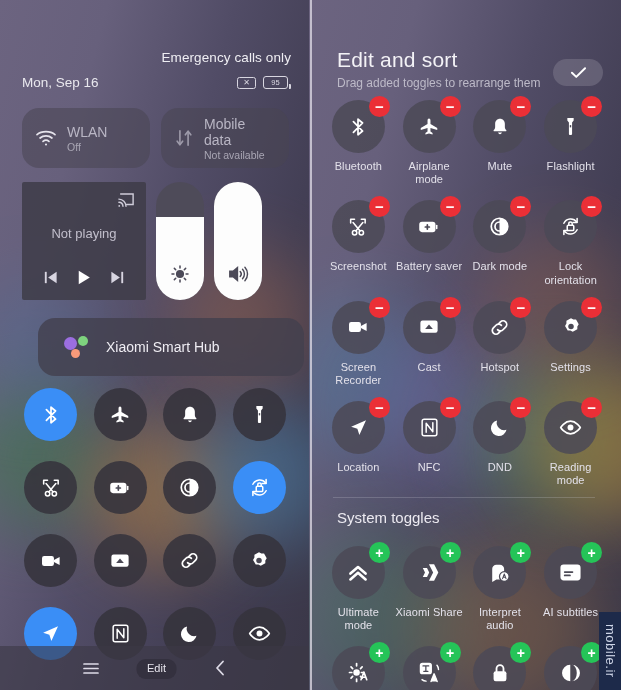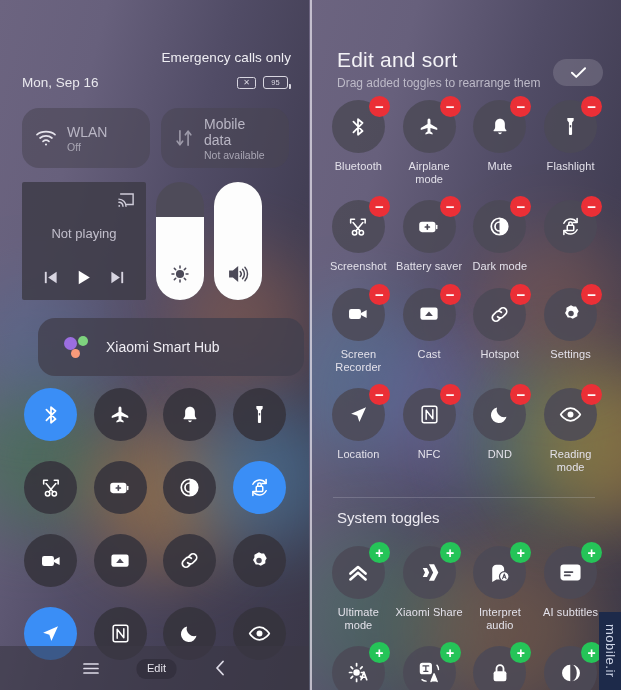--- a/index.html
+++ b/index.html
@@ -586,20 +586,21 @@
                 <path d="M5.1 8.6 A8 8 0 0 1 18.6 7.4"></path>
                 <path d="M18.9 3.6 V7.8 H14.7"></path>
                 <path d="M18.9 15.4 A8 8 0 0 1 5.4 16.6"></path>
                 <path d="M5.1 20.4 V16.2 H9.3"></path>
                 <rect x="8.6" y="10.6" width="6.8" height="5.6" rx="1.2"></rect>
                 <path d="M10.2 10.6 V9.1 a1.8 1.8 0 0 1 3.6 0 v1.5"></path>
               </svg>
             </span>
             <span class="badge minus">−</span>
           </div>
+          <div class="cell-lb">Lock orientation</div>
         </div>
         <div class="cell">
           <div class="cell-ic">
             <span>
               <svg width="22" height="22" viewBox="0 0 24 24" fill="#fff" stroke="none" stroke-width="1.8" stroke-linecap="round" stroke-linejoin="round">
                 <rect x="2.2" y="6.6" width="13" height="10.8" rx="2.4"></rect>
                 <path d="M15.2 11 L21.4 7.6 v8.8 L15.2 13 z"></path>
               </svg>
             </span>
             <span class="badge minus">−</span>

